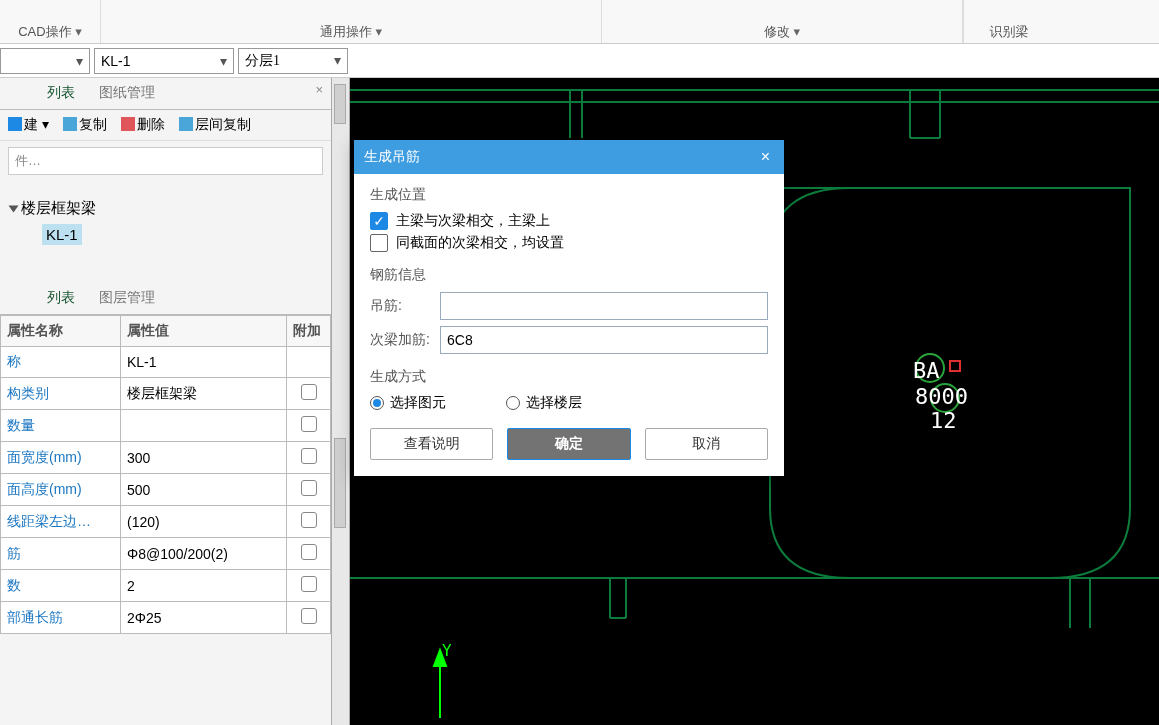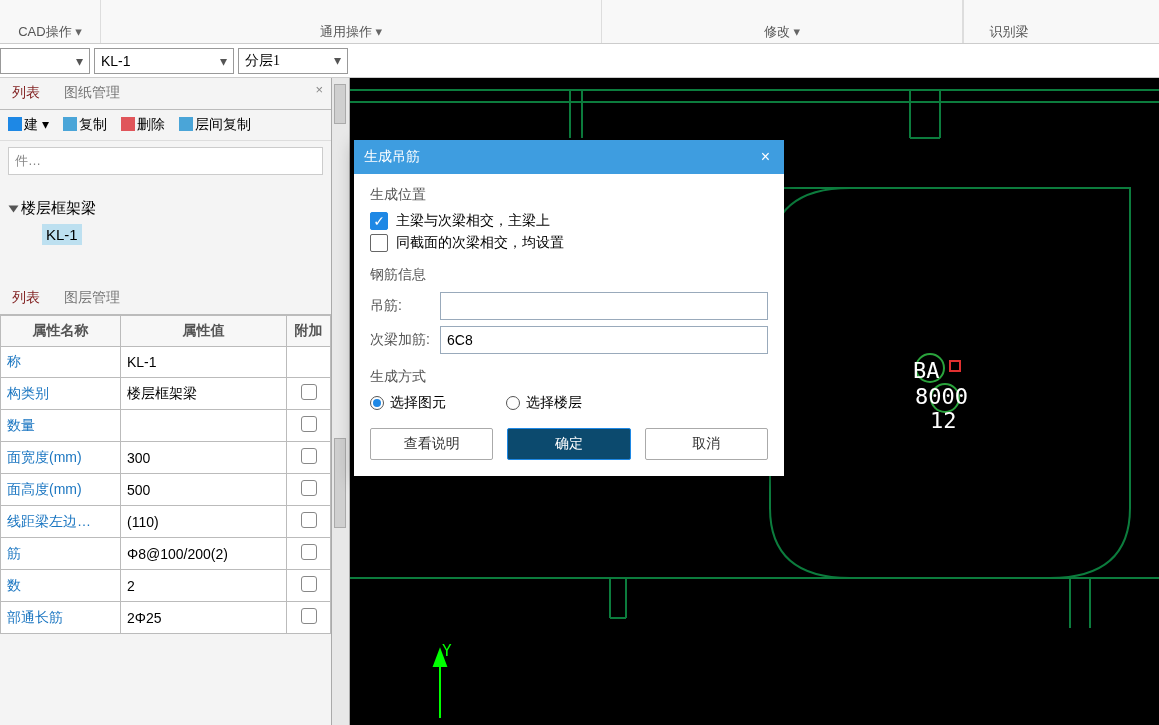--- a/index.html
+++ b/index.html
@@ -68,21 +68,21 @@
     display:flex;
     background:#f4f4f4;
     border-bottom:1px solid #bbb;
     height:32px;
   }
   .panel-tab {
     padding:6px 12px;
     font-size:14px;
     color:#777;
   }
-  .panel-tab.active { color:#7f1d1d; }
+  .panel-tab.active { color:#14532d;margin-left:35px; }
   .panel-close { margin-left:auto; padding:4px 8px; color:#888; }
 
   .toolbar-line {
     display:flex; align-items:center; gap:14px;
     padding:6px 8px;
     border-bottom:1px solid #ddd;
     font-size:14px;
   }
   .toolbar-line span.ic { display:inline-block; width:14px; height:14px; margin-right:2px; vertical-align:-2px; }
 
@@ -105,21 +105,21 @@
     padding:2px 4px;
     display:inline-block;
     font-size:15px;
   }
   .tri { display:inline-block; width:0; height:0; border-left:7px solid #555; border-top:5px solid transparent; border-bottom:5px solid transparent; transform:rotate(90deg); }
 
   .prop-table { width:100%; border-collapse:collapse; background:#fff; }
   .prop-table th, .prop-table td {
     border:1px solid #bbb; padding:6px 6px; font-size:14px; text-align:left;
   }
-  .prop-table th { background:#f7f7f7; color:#555; text-align:center;padding-left:6px; }
+  .prop-table th { background:#f7f7f7; color:#555; text-align:left;padding-left:6px; }
   .prop-table th:first-child, .prop-table td:first-child { width:120px; }
   .prop-table td.name { color:#1b76c1; }
   .prop-table td.ck { text-align:center; width:44px; }
   .prop-table td.ck .box { display:inline-block; width:16px; height:16px; border:1px solid #888; border-radius:3px; }
 
   
   .canvas {
     flex:1;
     position:relative;
     background:#000;
@@ -169,21 +169,21 @@
   .radio-row { display:flex; gap:60px; align-items:center; margin-top:6px; }
   .radio { display:flex; align-items:center; gap:6px; }
   .radio .c { width:14px; height:14px; border:1px solid #555; border-radius:50%; display:flex; align-items:center; justify-content:center; }
   .radio .c.on::after { content:""; width:8px; height:8px; background:#1e88e5; border-radius:50%; }
   .btn-row { display:flex; gap:14px; margin-top:16px; }
   .btn {
     flex:1; height:32px; border:1px solid #aaa; background:#fff;
     display:flex; align-items:center; justify-content:center; border-radius:2px;
     font-size:14px; color:#333;
   }
-  .btn.primary { background:#0c4a6e; color:#fff; border-color:#1e88e5; }
+  .btn.primary { background:#737373; color:#fff; border-color:#1e88e5;font-weight:bold; }
 
 </style>
 </head>
 <body>
 
 <div class="ribbon">
   <div class="ribbon-group" style="width:100px;">
     <span class="ribbon-label ribbon-dd">CAD操作</span>
   </div>
   <div class="ribbon-sep"></div>
@@ -289,21 +289,21 @@
             <td>300</td>
             <td class="ck"><span class="box"></span></td>
           </tr>
           <tr>
             <td class="name">面高度(mm)</td>
             <td>500</td>
             <td class="ck"><span class="box"></span></td>
           </tr>
           <tr>
             <td class="name">线距梁左边…</td>
-            <td>(110)</td>
+            <td>(120)</td>
             <td class="ck"><span class="box"></span></td>
           </tr>
           <tr>
             <td class="name">筋</td>
             <td>Φ8@100/200(2)</td>
             <td class="ck"><span class="box"></span></td>
           </tr>
           <tr>
             <td class="name">数</td>
             <td>2</td>

